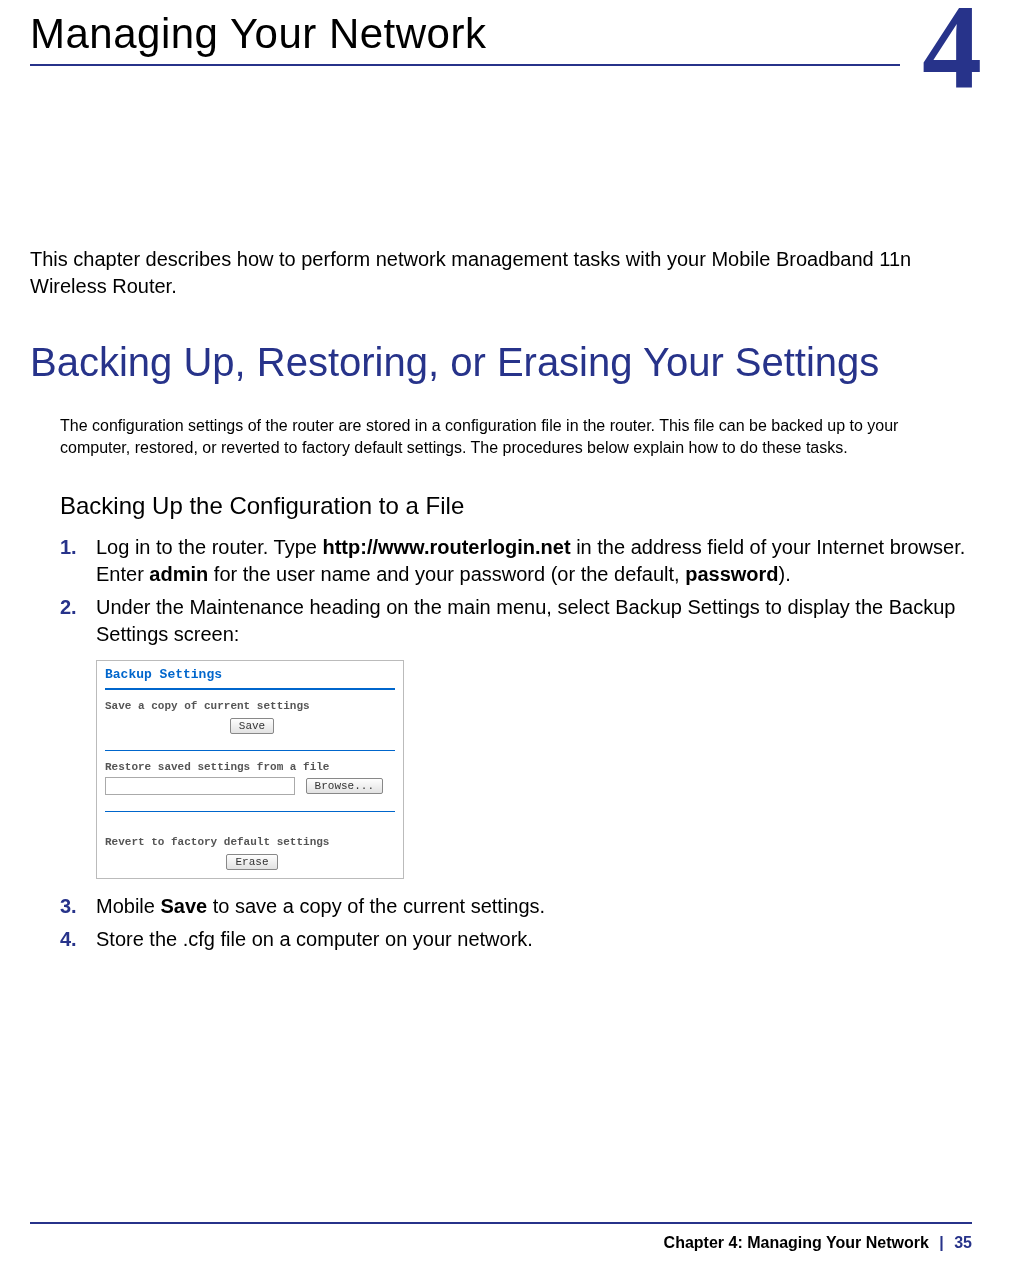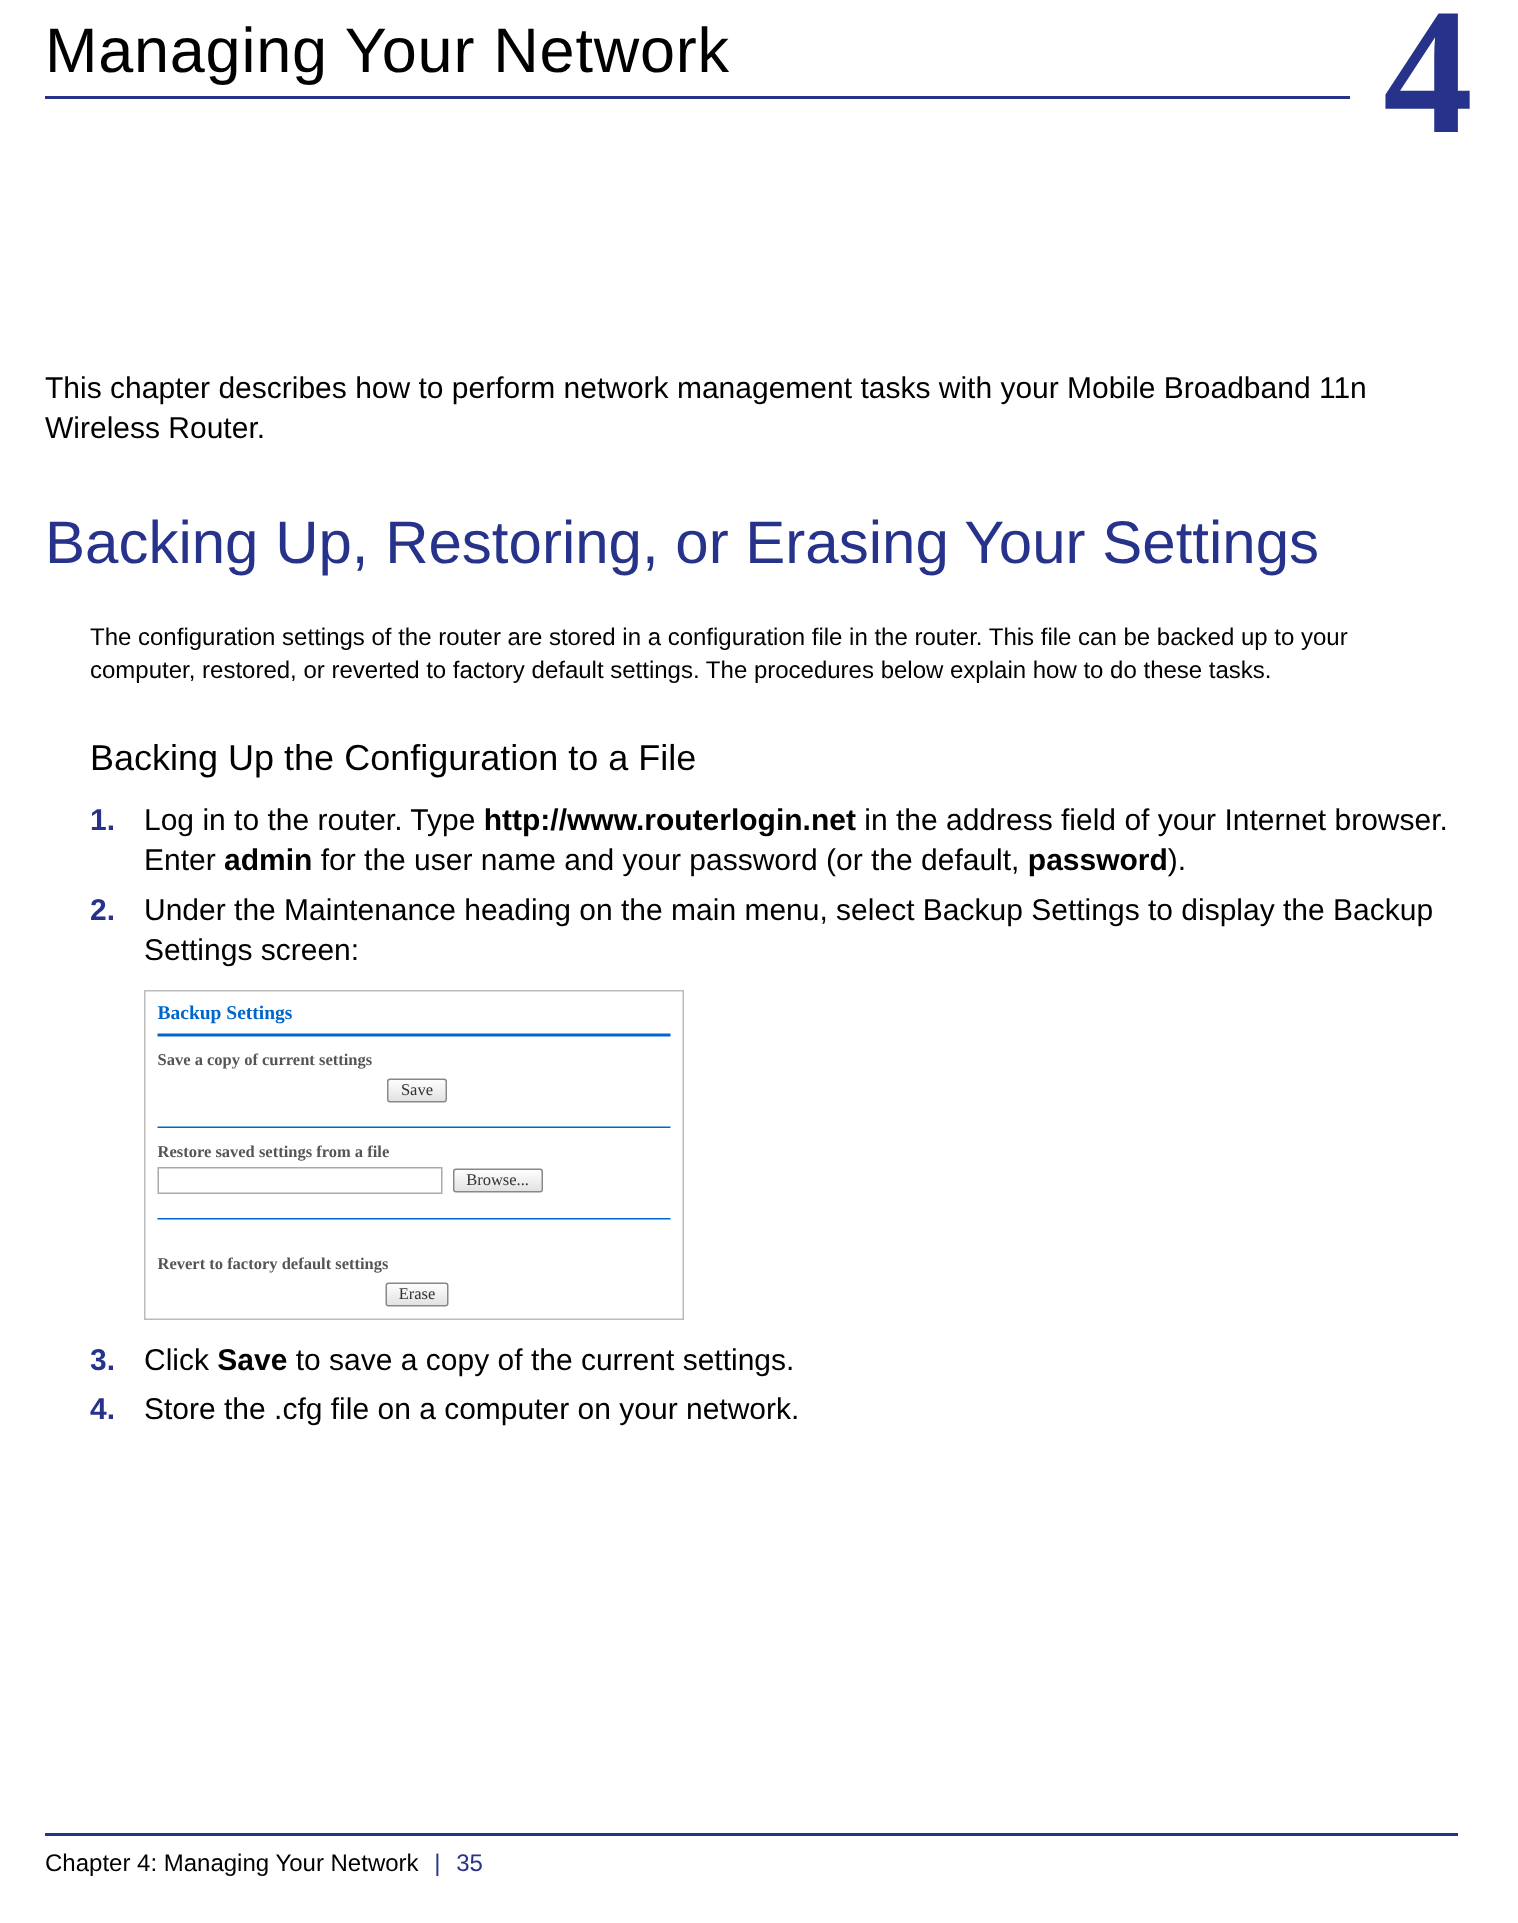--- a/index.html
+++ b/index.html
@@ -78,24 +78,24 @@
   }
   ol.steps > li > .num {
     position: absolute;
     left: 0;
     top: 0;
     color: #27338a;
     font-weight: bold;
   }
   .screenshot {
     margin: 12px 0 10px 36px;
-    width: 360px;
+    width: 308px;
     border: 1px solid #bbb;
     background: #fff;
-    font-family: Liberation Serif, serif;
+    font-family: Liberation Mono, monospace;
     font-size: 11px;
   }
   .screenshot .ss-title {
     color: #0066cc;
     font-weight: bold;
     font-size: 13px;
     padding: 6px 8px 4px;
   }
   .screenshot .ss-hr { border-top: 2px solid #0066cc; margin: 2px 8px 0; }
   .screenshot .ss-hr-thin { border-top: 1px solid #0066cc; margin: 8px 8px 0; }
@@ -135,23 +135,23 @@
     bottom: 30px;
     left: 30px;
     right: 40px;
   }
   .footer-rule {
     height: 2px;
     background: #27338a;
     margin-bottom: 10px;
   }
   .footer-text {
-    text-align: left;
+    text-align: right;
     font-size: 16px;
-    font-weight: normal;
+    font-weight: bold;
   }
   .footer-text .sep { color: #27338a; margin: 0 6px; }
   .footer-text .pn { color: #27338a; }
 </style>
 </head>
 <body>
 
 <div class="page">
   <div class="chapter-number">4</div>
   <h1 class="chapter-title">Managing Your Network</h1>
@@ -194,21 +194,21 @@
       <div style="height:14px"></div>
       <div class="ss-section">Revert to factory default settings</div>
       <div class="ss-row">
         <span class="ss-btn">Erase</span>
       </div>
     </div>
 
     <ol class="steps">
       <li>
         <span class="num">3.</span>
-        <span>Click </span><b>Save</b><span> to save a copy of the current settings.</span>
+        <span>Mobile </span><b>Save</b><span> to save a copy of the current settings.</span>
       </li>
       <li>
         <span class="num">4.</span>
         <span>Store the .cfg file on a computer on your network.</span>
       </li>
     </ol>
   </div>
 </div>
 
 <div class="footer">

